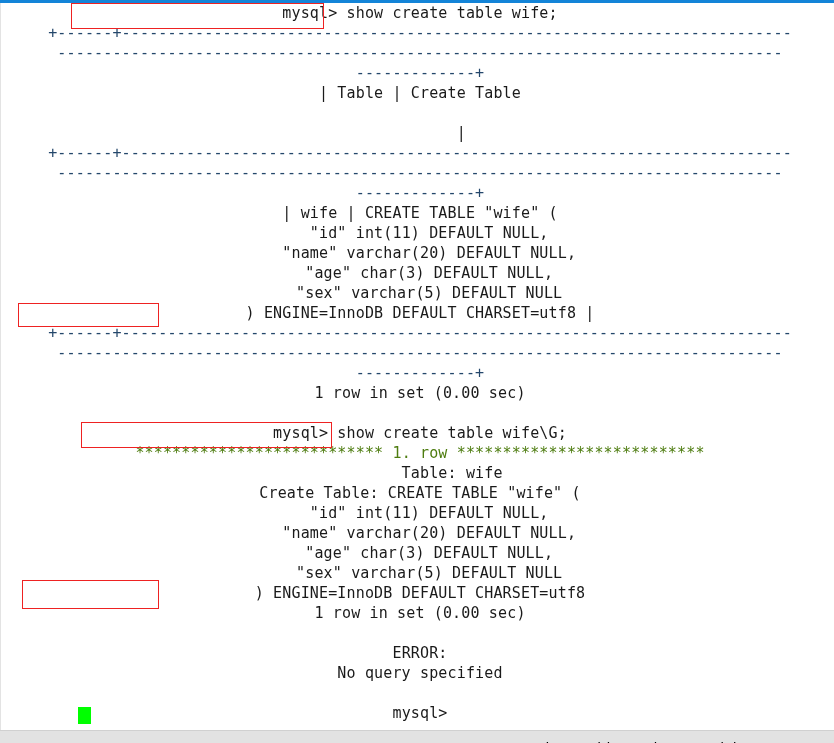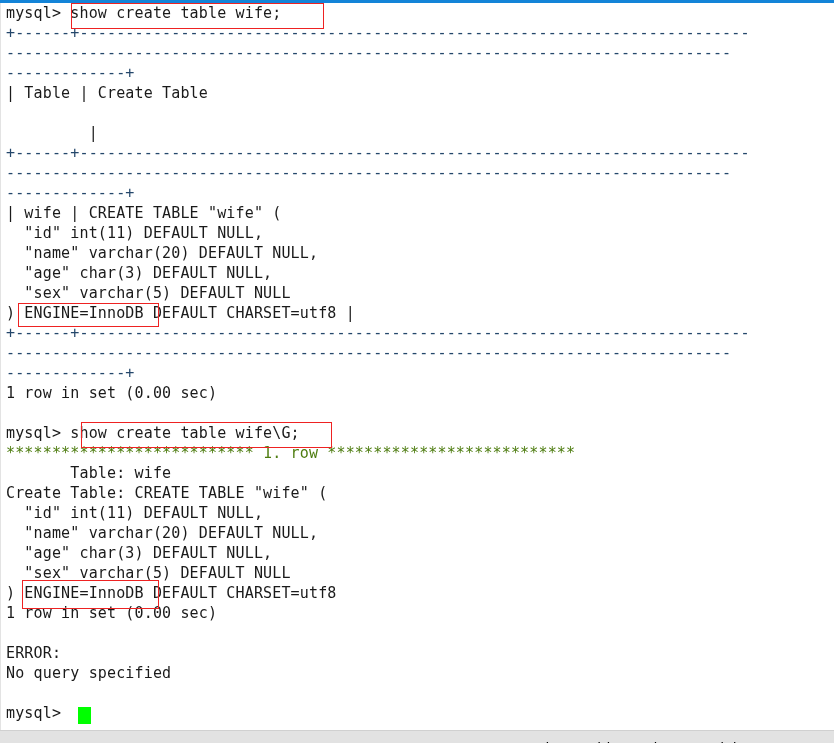--- a/index.html
+++ b/index.html
@@ -56,20 +56,21 @@
     position: absolute;
     left: 6px;
     top: 3px;
     width: 828px;
     font-family: "DejaVu Sans Mono", "Liberation Mono", monospace;
     font-size: 15px;
     line-height: 20px;
     color: #1a1a1a;
     white-space: pre;
     letter-spacing: 0.15px;
+    text-align: center;
   }
   .line {
     height: 20px;
     white-space: pre;
     overflow: visible;
   }
   .line.blank { height: 20px; }
 
   
   .rule {

